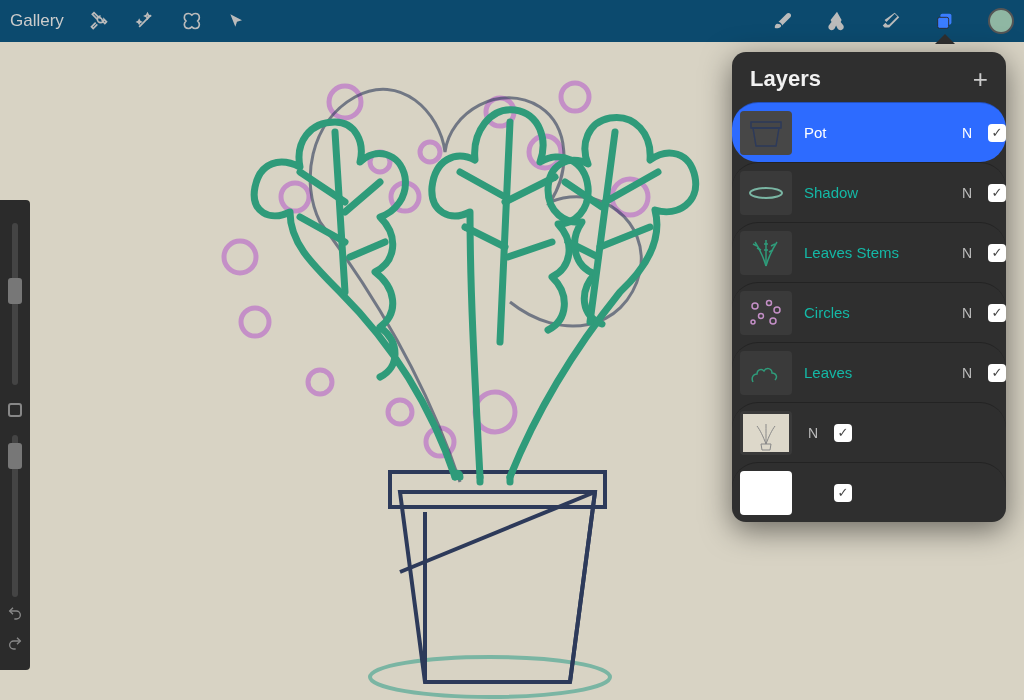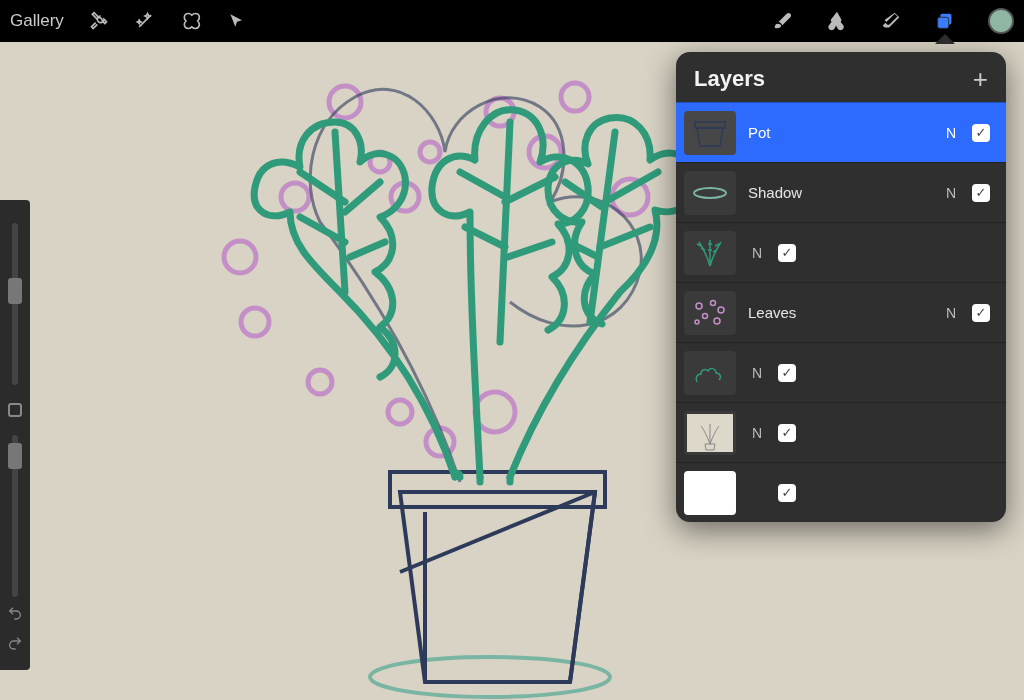--- a/index.html
+++ b/index.html
@@ -2,21 +2,21 @@
 <html><head>
 <meta charset="utf-8">
 <style>
   * { box-sizing: border-box; margin: 0; padding: 0; }
   html, body { width: 1024px; height: 700px; overflow: hidden; font-family: -apple-system, Helvetica, Arial, sans-serif; }
   body { background: #d6d1c2; position: relative; }
 
   
   .topbar {
     position: absolute; top: 0; left: 0; right: 0; height: 42px;
-    background: #000000; display: flex; align-items: center;
+    background: #0c4a6e; display: flex; align-items: center;
     padding: 0 10px; color: #ddd; z-index: 50;
   }
   .topbar-left { display: flex; align-items: center; gap: 24px; }
   .gallery-btn { font-size: 17px; color: #ccc; cursor: pointer; }
   .tool-icon { width: 22px; height: 22px; display: flex; align-items: center; justify-content: center; color: #bbb; cursor: pointer; }
   .topbar-right { margin-left: auto; display: flex; align-items: center; gap: 32px; }
   .topbar-right .tool-icon.active { color: #3a7dff; position: relative; }
   .topbar-right .tool-icon.active::after {
     content: ""; position: absolute; bottom: -12px; left: 50%; transform: translateX(-50%);
     width: 0; height: 0; border-left: 10px solid transparent; border-right: 10px solid transparent;
@@ -36,40 +36,40 @@
     z-index: 40;
   }
   .slider-track { width: 6px; flex: 1; background: #444; border-radius: 3px; position: relative; margin: 8px 0; }
   .slider-handle { position: absolute; width: 14px; height: 26px; background: #777; border-radius: 3px; left: -4px; }
   .slider-square { width: 14px; height: 14px; border: 2px solid #888; border-radius: 3px; margin: 10px 0; }
   .undo-redo { margin-top: auto; display: flex; flex-direction: column; gap: 10px; color: #888; }
   .undo-redo svg { width: 16px; height: 16px; }
 
   
   .layers-panel {
-    position: absolute; top: 52px; right: 18px; width: 330px;
+    position: absolute; top: 52px; right: 18px; width: 274px;
     background: #2f2f2f; border-radius: 14px; color: #eee;
     box-shadow: 0 8px 30px rgba(0,0,0,0.5); z-index: 60;
     overflow: hidden;
   }
   .layers-header { display: flex; align-items: center; justify-content: space-between; padding: 14px 18px 10px; }
   .layers-title { font-size: 22px; font-weight: 600; color: #f2f2f2; }
   .layers-add { font-size: 26px; font-weight: 300; color: #ccc; cursor: pointer; line-height: 1; }
   .layer-row {
-    display: flex; align-items: center; height: 60px; padding: 0 16px 0 8px; gap: 12px;
-    border-top: 1px solid rgba(0,0,0,0.25); cursor: pointer;
+    display: flex; align-items: center; height: 60px; padding: 0 0 0 8px; gap: 12px;
+    border-top: 1px solid rgba(0,0,0,0.25); cursor: pointer; border-radius: 26px;
   }
   .layer-row.selected { background: #2d6bff; }
   .layer-thumb {
     width: 52px; height: 44px; border-radius: 4px; background: #3a3a3a;
     display: flex; align-items: center; justify-content: center; overflow: hidden;
     flex-shrink: 0;
   }
   .layer-row.selected .layer-thumb { background: #474747; }
-  .layer-name { flex: 1; font-size: 15px; color: #e5e5e5; }
+  .layer-name { flex: 1; font-size: 15px; color: #14b8a6; }
   .layer-row.selected .layer-name { color: #fff; }
   .layer-blend { font-size: 14px; color: #bbb; width: 18px; text-align: center; }
   .layer-row.selected .layer-blend { color: #fff; }
   .layer-check {
     width: 18px; height: 18px; border-radius: 4px; background: #fff;
     display: flex; align-items: center; justify-content: center;
     color: #444; font-size: 13px; cursor: pointer;
   }
   .thumb-bg-white { background: #fff !important; }
 </style>
@@ -252,48 +252,50 @@
         <div class="layer-thumb">
           <svg width="46" height="38" viewBox="0 0 46 38">
             <g stroke="#2f9b7a" stroke-width="1.5" fill="none">
               <path d="M23 32 C20 22 16 14 12 8"></path>
               <path d="M23 32 C23 22 23 14 23 6"></path>
               <path d="M23 32 C26 22 30 14 34 8"></path>
               <path d="M10 10l4 2M14 14l4 2M21 10l4 0M21 16l4 0M32 10l-4 2M30 16l-4 2"></path>
             </g>
           </svg>
         </div>
+        <span class="layer-name">Leaves Stems</span>
         <span class="layer-blend">N</span>
         <span class="layer-check">✓</span>
       </div>
       <div class="layer-row">
         <div class="layer-thumb">
           <svg width="46" height="38" viewBox="0 0 46 38">
             <g stroke="#c48fc7" stroke-width="1.5" fill="none">
               <circle cx="12" cy="12" r="3"></circle>
               <circle cx="26" cy="9" r="2.5"></circle>
               <circle cx="34" cy="16" r="3"></circle>
               <circle cx="18" cy="22" r="2.5"></circle>
               <circle cx="30" cy="27" r="3"></circle>
               <circle cx="10" cy="28" r="2"></circle>
             </g>
           </svg>
         </div>
-        <span class="layer-name">Leaves</span>
+        <span class="layer-name">Circles</span>
         <span class="layer-blend">N</span>
         <span class="layer-check">✓</span>
       </div>
       <div class="layer-row">
         <div class="layer-thumb">
           <svg width="46" height="38" viewBox="0 0 46 38">
             <g stroke="#2f9b7a" stroke-width="1.5" fill="none">
               <path d="M10 28c-2-4 0-8 4-8 0-4 4-6 7-3 2-4 8-3 8 2 4 0 6 4 3 7"></path>
             </g>
           </svg>
         </div>
+        <span class="layer-name">Leaves</span>
         <span class="layer-blend">N</span>
         <span class="layer-check">✓</span>
       </div>
       <div class="layer-row">
         <div class="layer-thumb">
           <svg width="46" height="38" viewBox="0 0 46 38">
             <rect width="46" height="38" fill="#ddd8ca"></rect>
             <g stroke="#888" stroke-width="1" fill="none">
               <path d="M18 30h10l-1 6h-8z"></path>
               <path d="M23 30c-3-8-6-14-9-18M23 30c0-8 0-14 0-20M23 30c3-8 6-14 9-18"></path>

